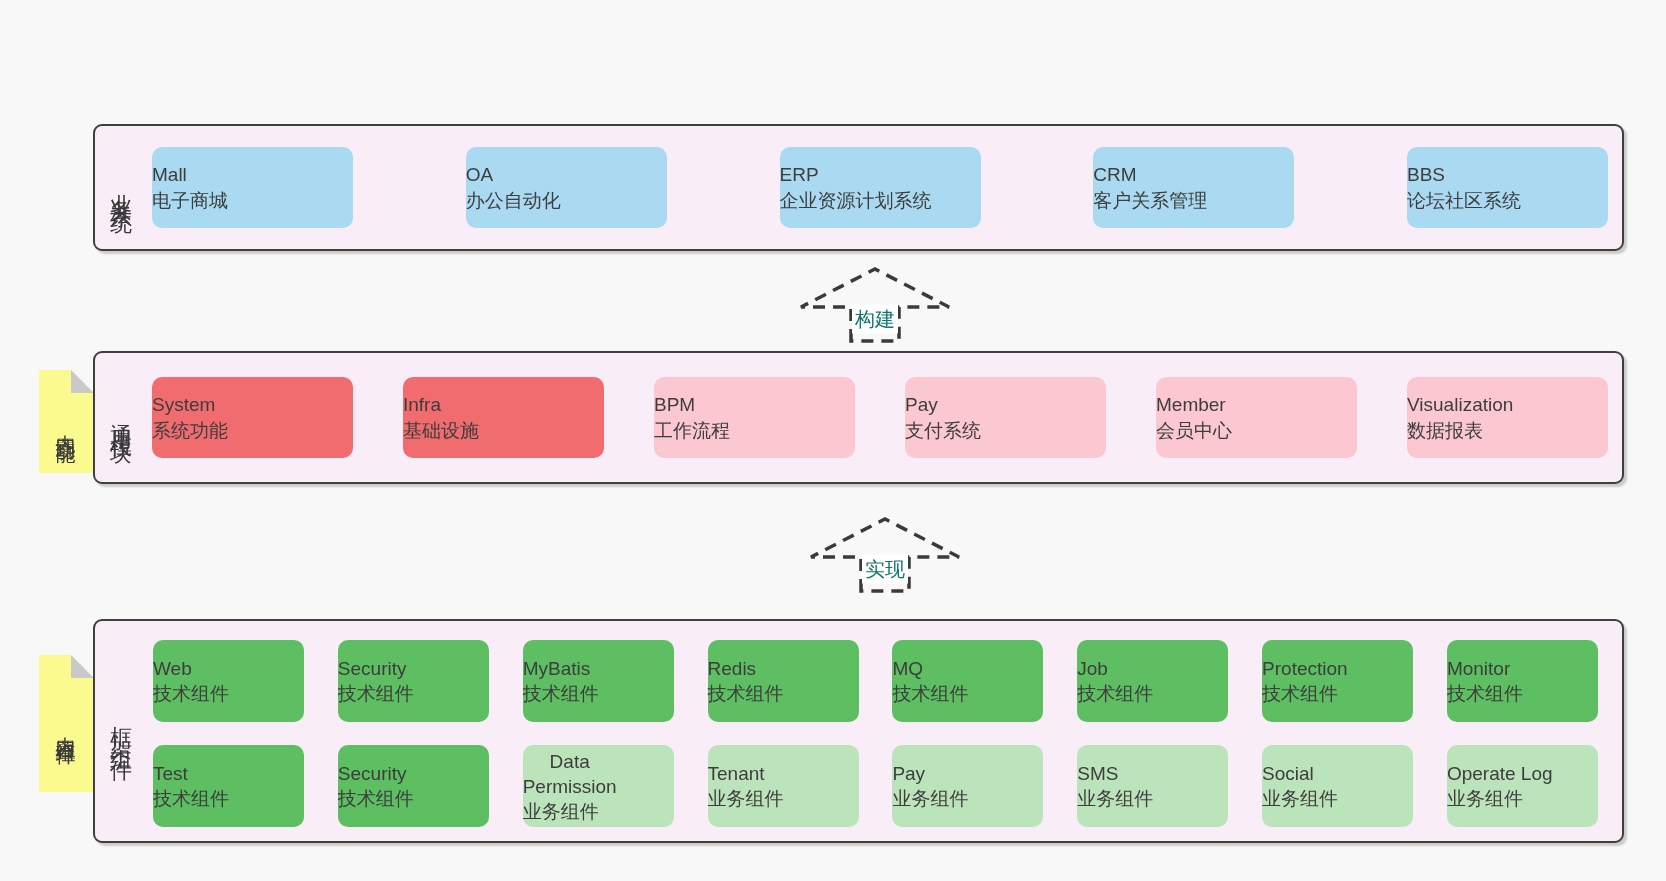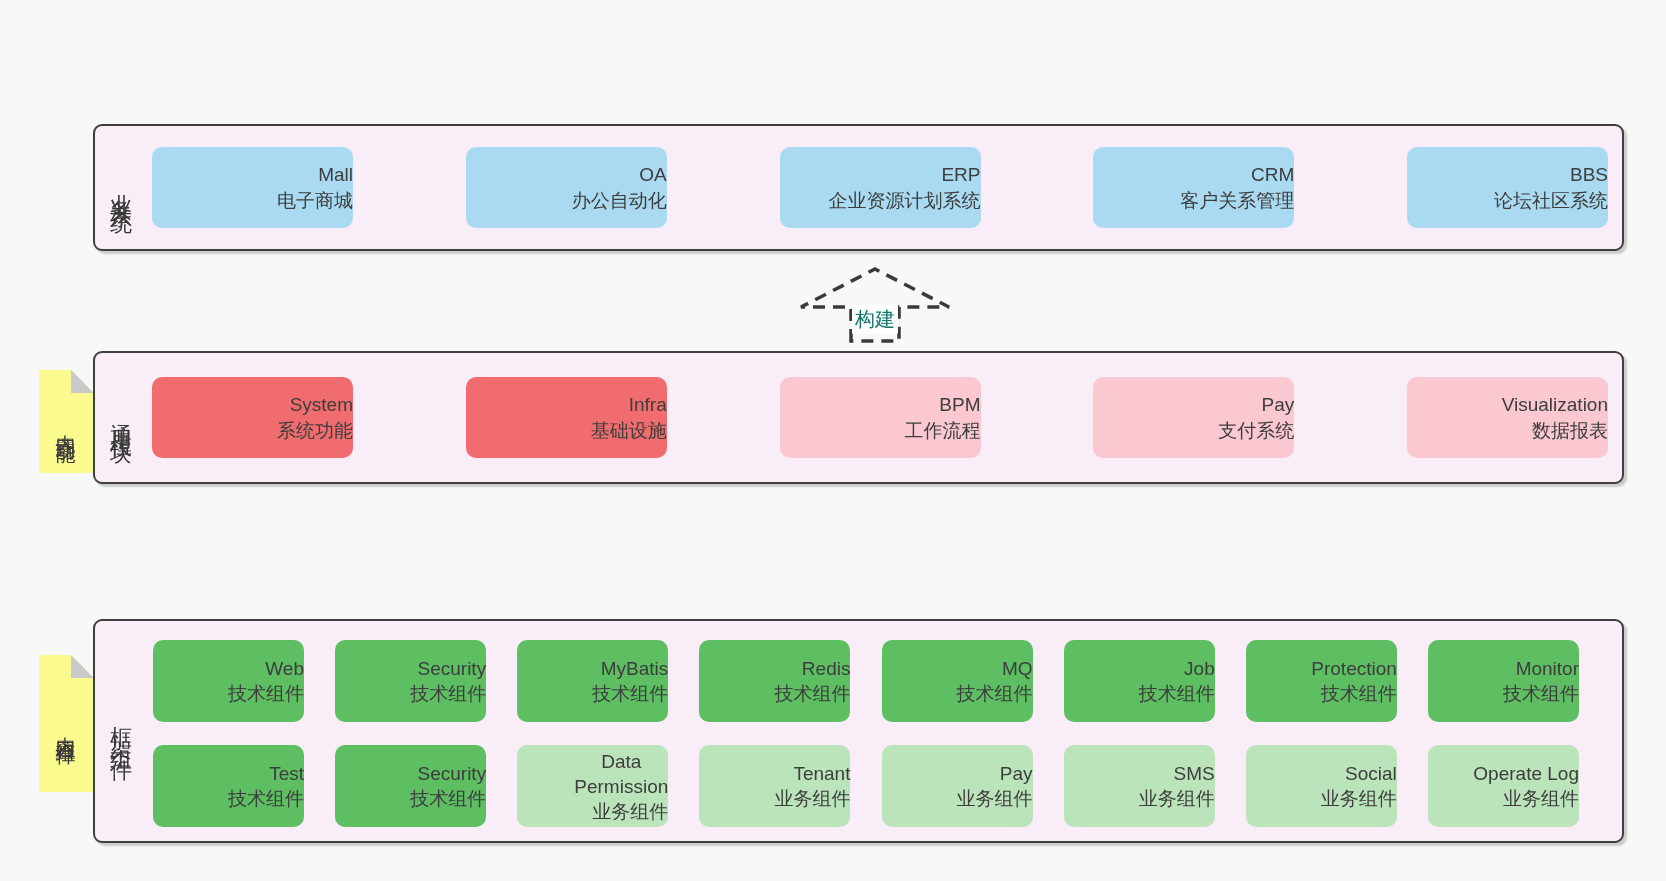--- a/index.html
+++ b/index.html
@@ -19,25 +19,25 @@
   .layer2{top:351px;height:133px;}
   .layer3{top:619px;height:224px;}
 
   .vlabel{position:absolute;left:11px;top:50%;transform:translateY(-50%);
     writing-mode:vertical-rl;text-orientation:upright;font-size:22px;
     letter-spacing:6px;color:#383838;white-space:nowrap;}
   .vlabel.tall{letter-spacing:11px;}
 
   .row{position:absolute;left:57px;right:14px;display:flex;justify-content:space-between;align-items:center;}
   .row.cols6{top:0;bottom:0;}
-  .layer3 .row{left:58px;right:43px;}
+  .layer3 .row{left:58px;right:24px;}
   .row.r1{top:19px;height:82px;}
   .row.r2{top:124px;height:82px;}
 
-  .box{display:flex;flex-direction:column;align-items:flex-end;justify-content:center;
+  .box{display:flex;flex-direction:column;align-items:flex-start;justify-content:center;
     text-align:center;border-radius:10px;font-size:19px;line-height:26px;color:var(--text);}
   .cols6 .box{width:201px;height:81px;}
   .layer3 .box{width:151px;height:82px;line-height:25px;}
   .b-blue{background:var(--blue);}
   .b-red{background:var(--red);}
   .b-pink{background:var(--pink);}
   .b-green{background:var(--green);}
   .b-lgreen{background:var(--light-green);}
   .box .en{white-space:pre-line;}
 
@@ -116,26 +116,36 @@
       </div>
       <div class="box b-pink">
         <span class="en">BPM</span>
         <span class="zh">工作流程</span>
       </div>
       <div class="box b-pink">
         <span class="en">Pay</span>
         <span class="zh">支付系统</span>
       </div>
       <div class="box b-pink">
+        <span class="en">Member</span>
+        <span class="zh">会员中心</span>
+      </div>
+      <div class="box b-pink">
         <span class="en">Visualization</span>
         <span class="zh">数据报表</span>
       </div>
     </div>
   </div>
 
+  <div class="arrow arrow2">
+    <svg viewBox="0 0 160 78">
+      <path d="M56 75 V41 H6 L80 3 L154 41 H104 V75 Z" fill="none" stroke="var(--dash)" stroke-width="3.5" stroke-dasharray="12 8"></path>
+    </svg>
+    <span class="arrow-label">实现</span>
+  </div>
 
   <div class="layer layer3">
     <div class="vlabel tall">框架组件</div>
     <div class="row r1">
       <div class="box b-green">
         <span class="en">Web</span>
         <span class="zh">技术组件</span>
       </div>
       <div class="box b-green">
         <span class="en">Security</span>

